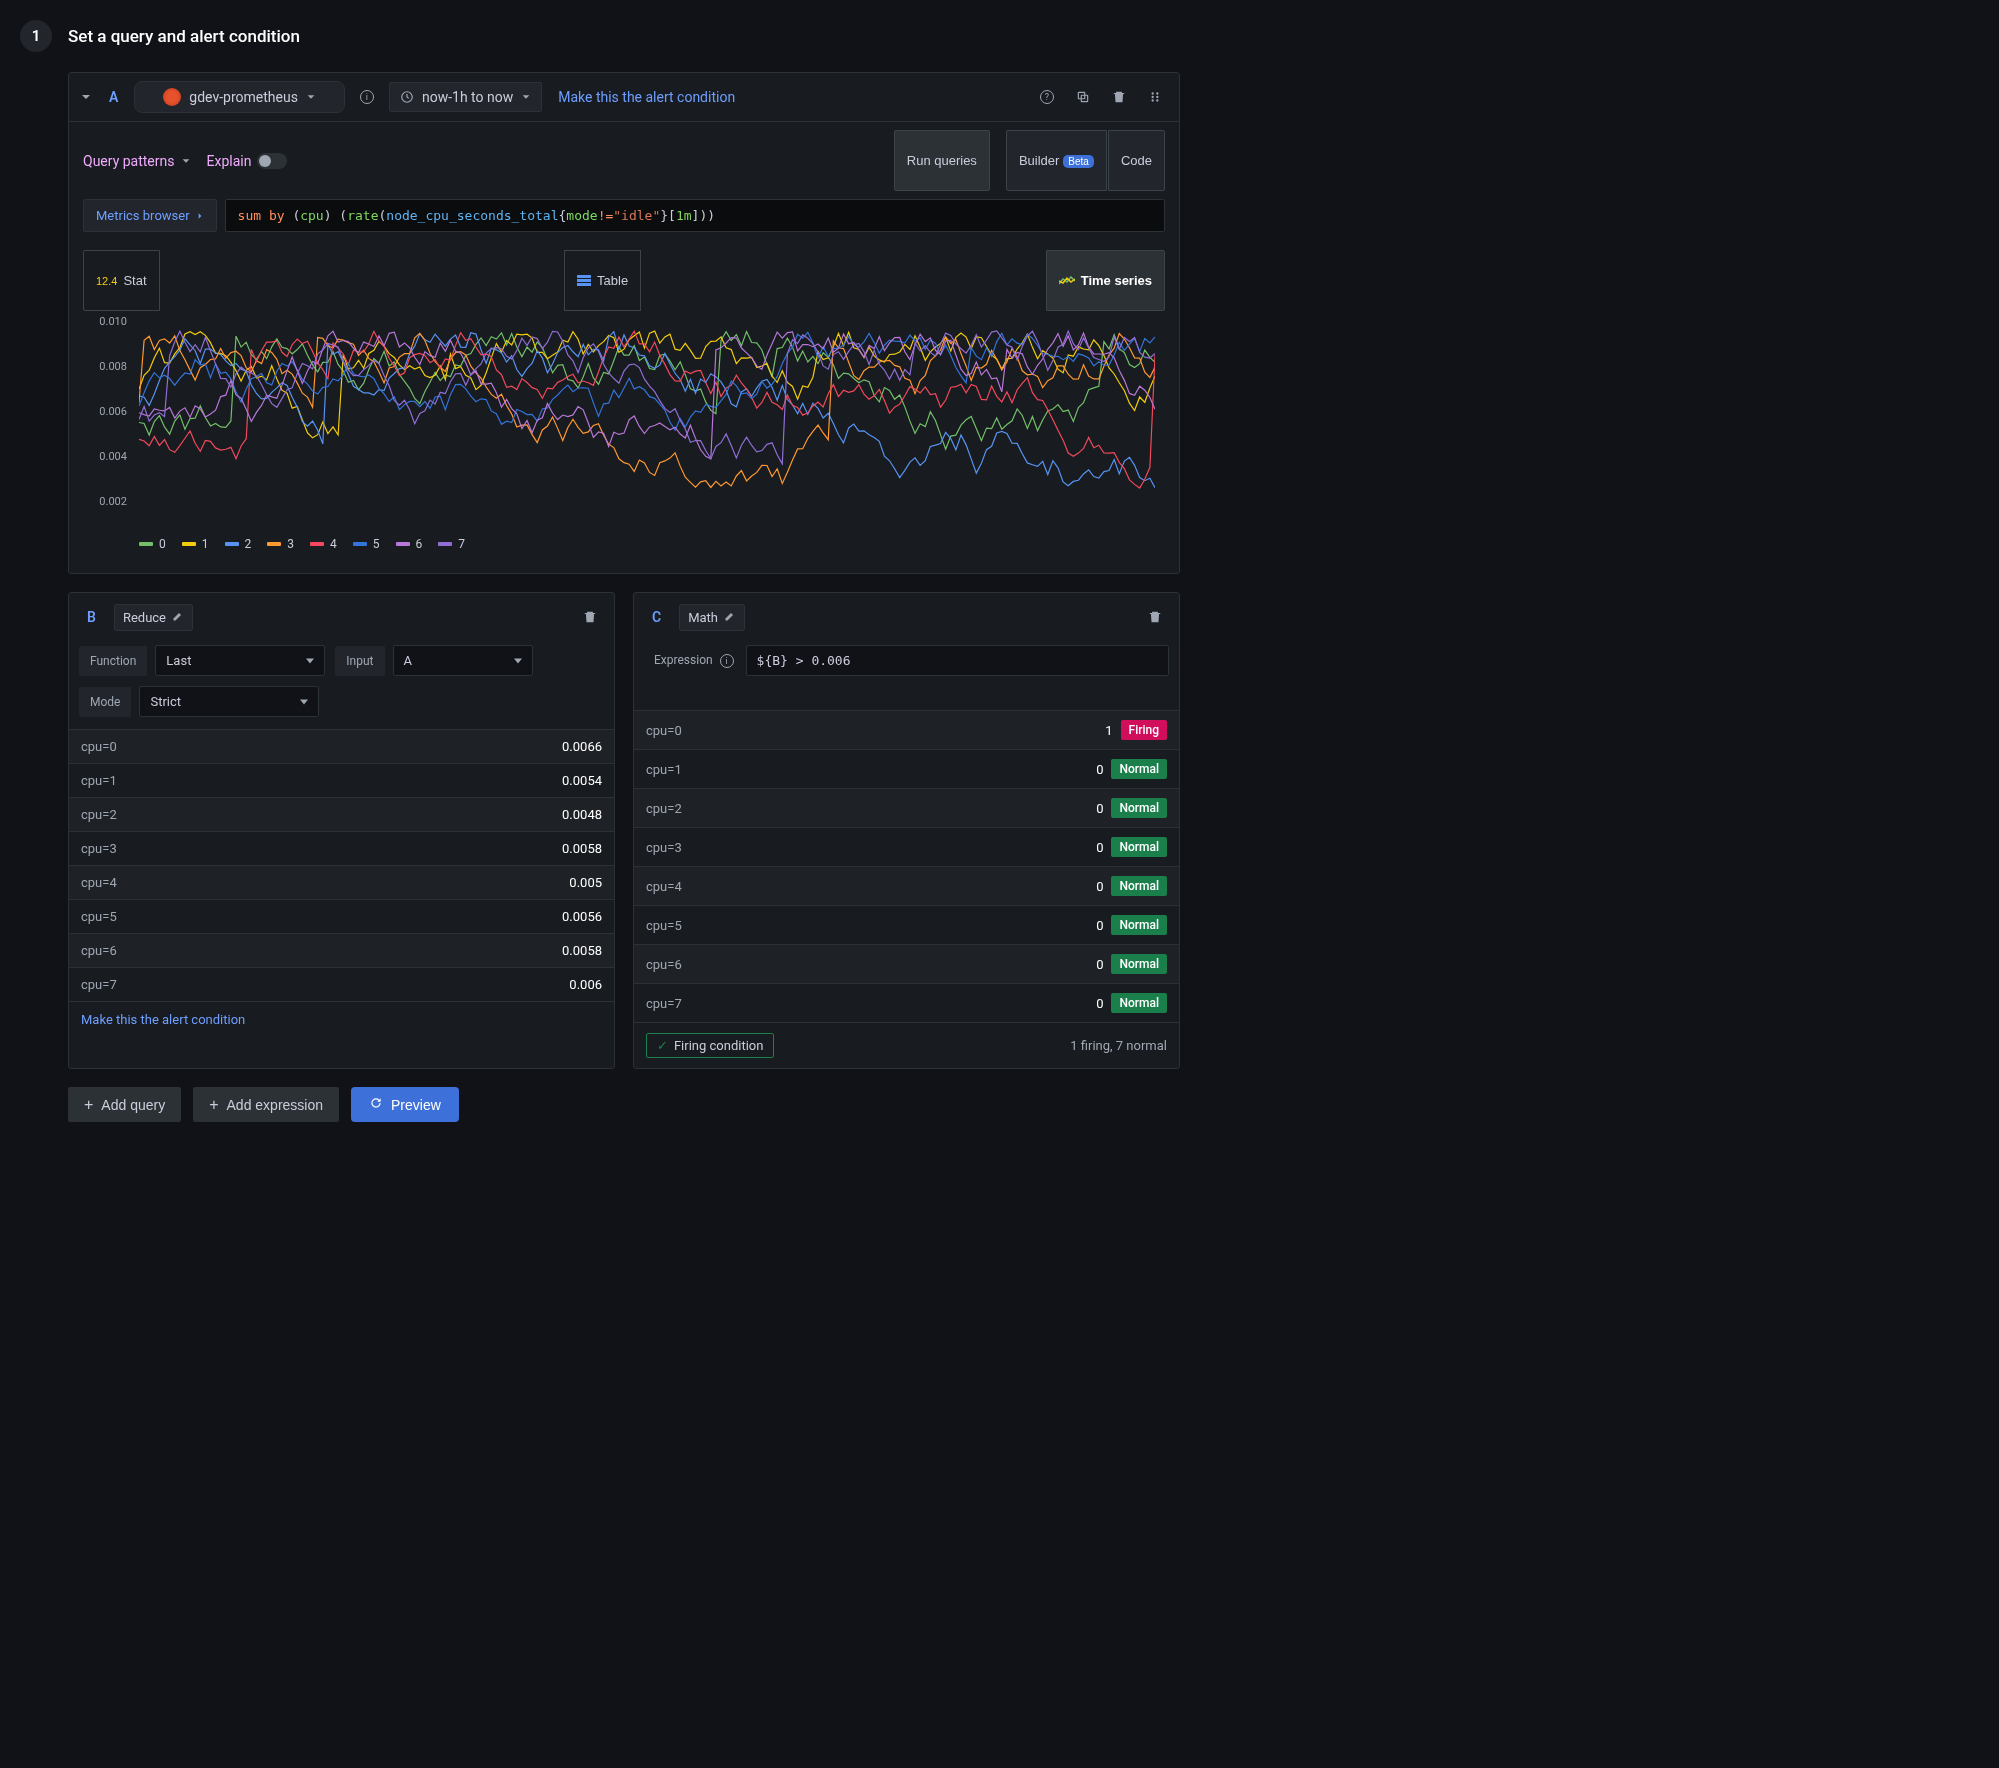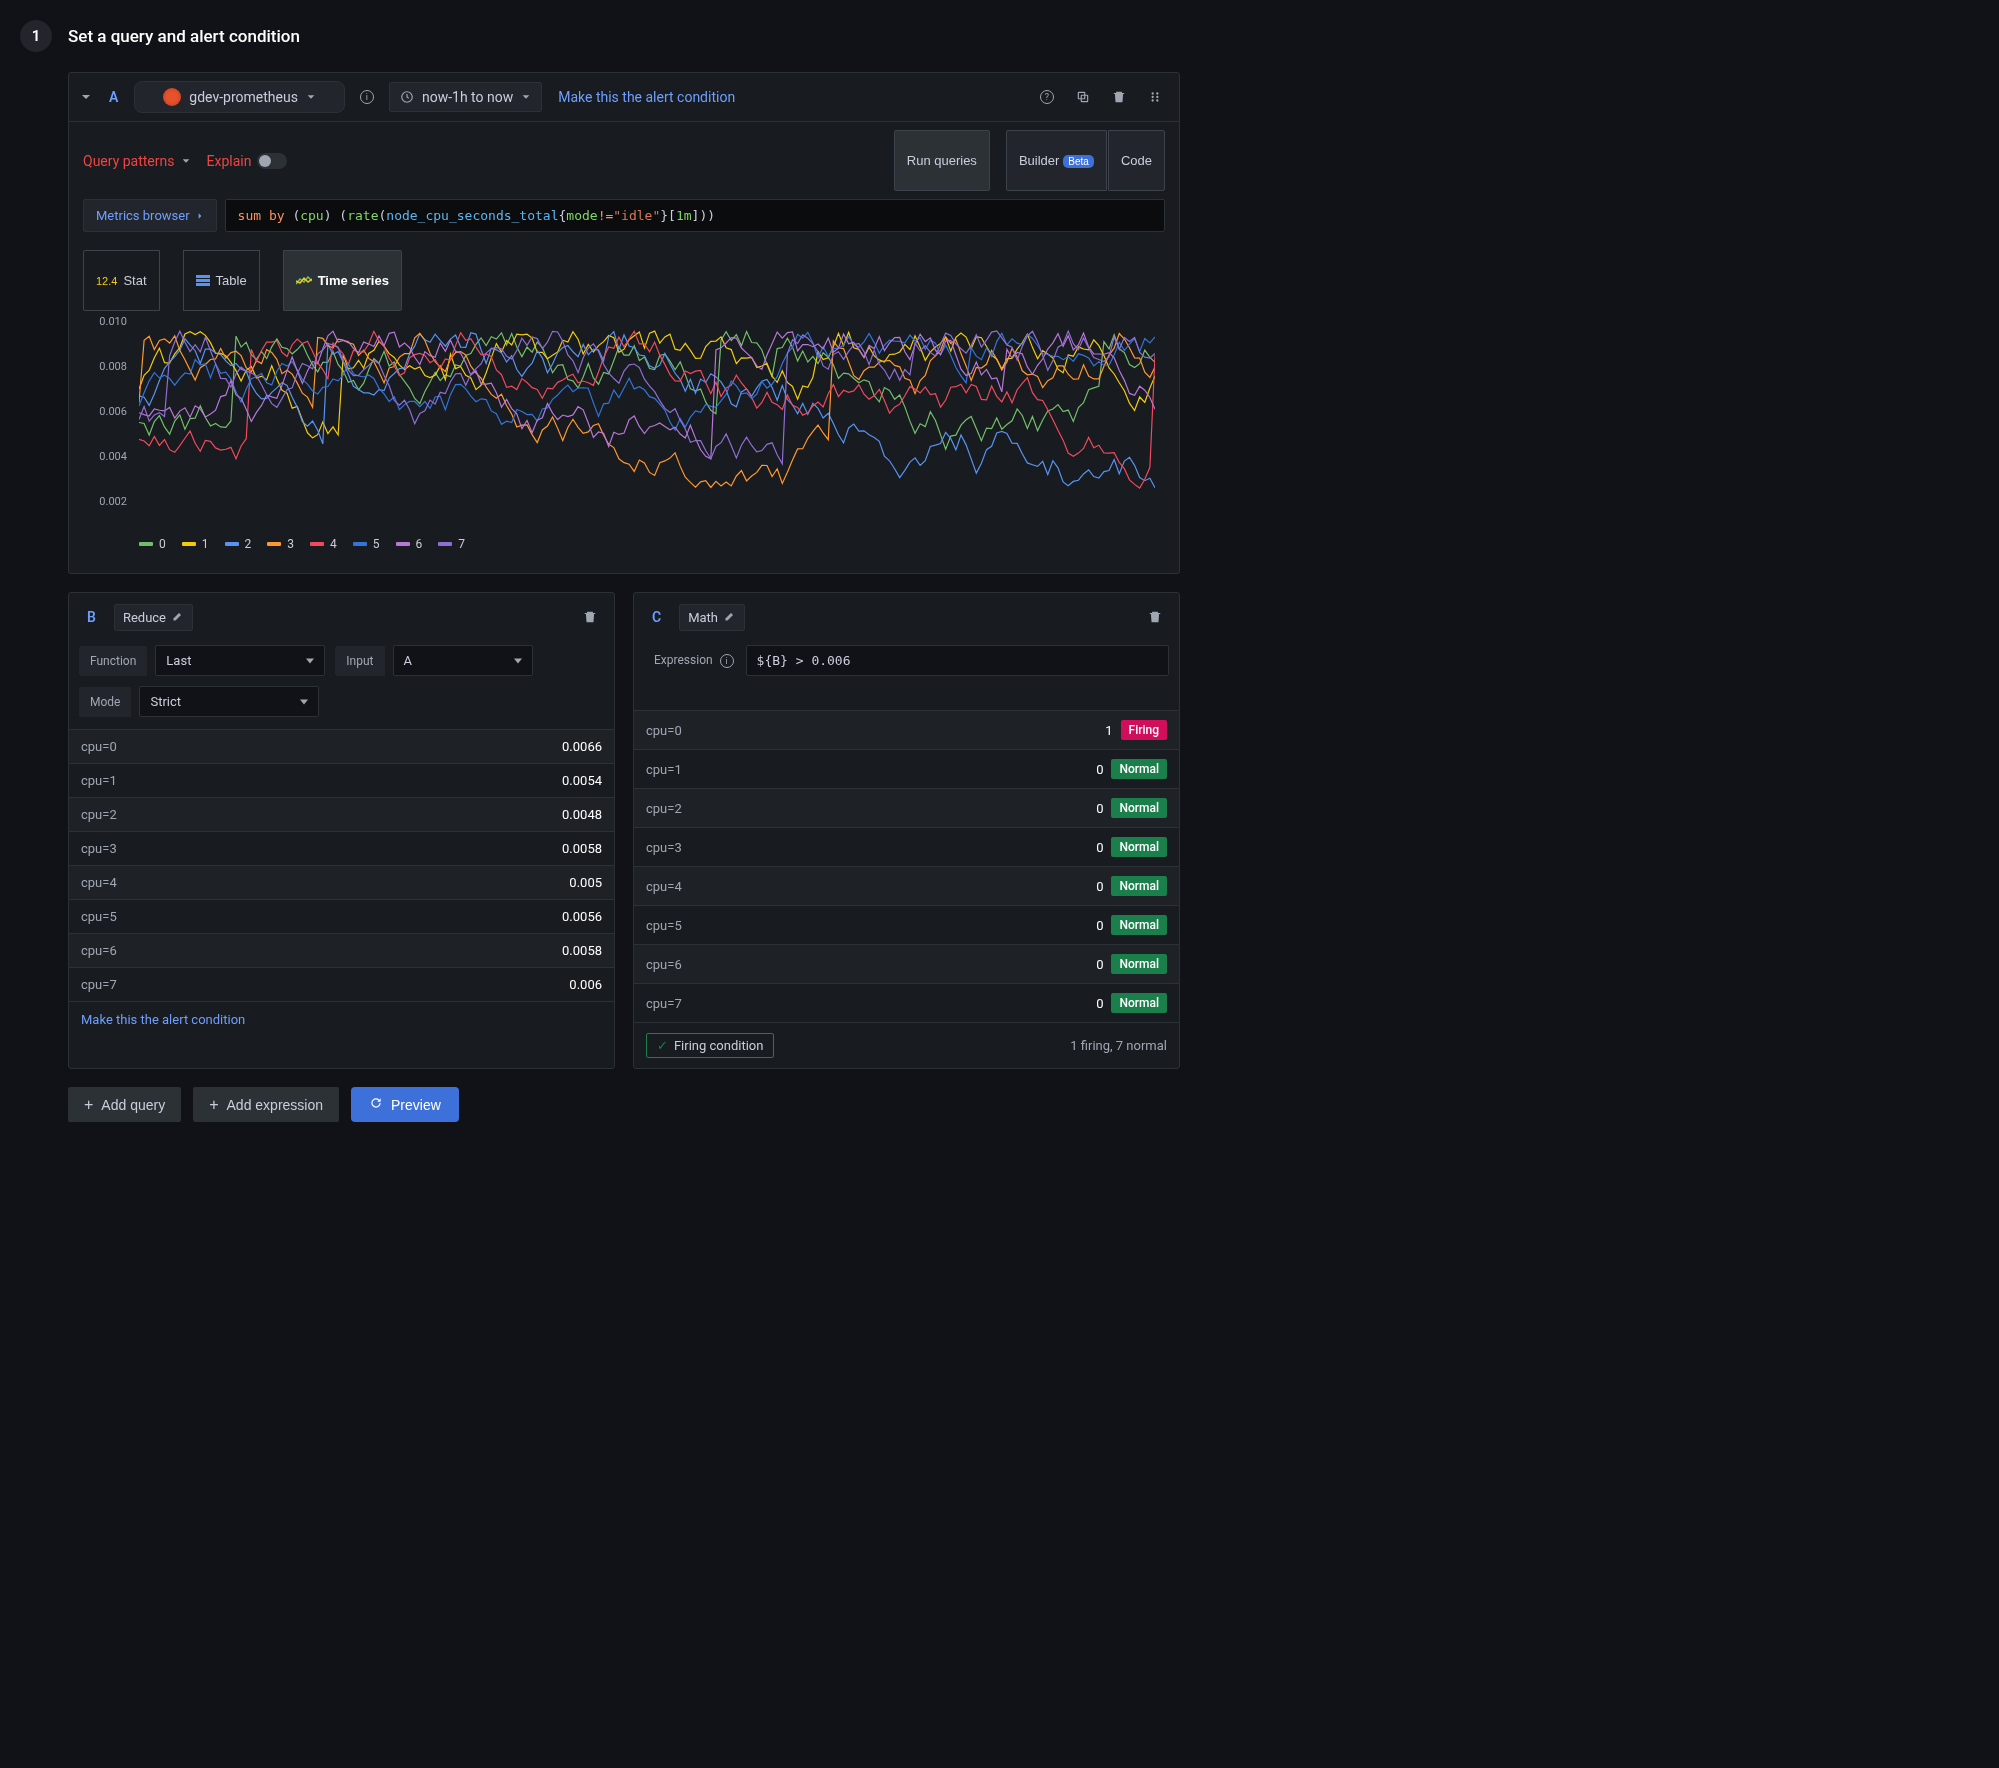--- a/index.html
+++ b/index.html
@@ -52,21 +52,21 @@
   width: 28px; height: 28px; display: flex; align-items: center; justify-content: center;
   cursor: pointer; border-radius: 2px; color: #9fa7b3;
 }
 .link-text { color: #6e9fff; cursor: pointer; padding: 0 8px; }
 .spacer { flex: 1; }
 
 .query-toolbar {
   display: flex; align-items: center; padding: 8px 14px; gap: 16px;
   border-top: 1px solid #2c3136;
 }
-.toolbar-label { color: #ef4444; cursor: pointer; display: flex; align-items: center; gap: 6px; }
+.toolbar-label { color: #f0abfc; cursor: pointer; display: flex; align-items: center; gap: 6px; }
 .toggle {
   width: 30px; height: 16px; background: #2c3136; border-radius: 8px;
   position: relative; cursor: pointer;
 }
 .toggle::after {
   content: ''; position: absolute; width: 12px; height: 12px;
   background: #9fa7b3; border-radius: 50%; top: 2px; left: 2px;
 }
 .btn {
   background: #22252b; border: 1px solid #3d434a; border-radius: 2px;
@@ -105,21 +105,21 @@
 .options-row {
   display: flex; align-items: center; gap: 18px; padding: 10px 14px;
   border-top: 1px solid #2c3136; font-size: 13px; color: #9fa7b3;
 }
 .options-label { color: #fff; font-weight: 500; }
 .chevron-right { display: inline-flex; }
 .chevron-right svg { width: 10px; height: 10px; fill: #9fa7b3; }
 
 .viz-area { padding: 10px 14px 16px; }
 .viz-switcher {
-  display: flex; justify-content: flex-start; margin-bottom: 10px; gap: 23px;
+  display: flex; justify-content: space-between; margin-bottom: 10px; gap: 23px;
 }
 .viz-switcher .btn { display: flex; align-items: center; gap: 6px; background: #181b1f; }
 .viz-switcher .btn.active { background: #2c3136; font-weight: 600; color: #fff; }
 .viz-icon { font-size: 11px; }
 
 .chart-container { position: relative; height: 210px; padding: 0 10px; }
 .y-axis { position: absolute; left: 10px; top: 0; bottom: 30px; width: 40px; }
 .y-tick { position: absolute; right: 6px; font-size: 11px; color: #9fa7b3; transform: translateY(-50%); }
 .plot-area {
   position: absolute; left: 56px; right: 10px; top: 0; bottom: 30px;

